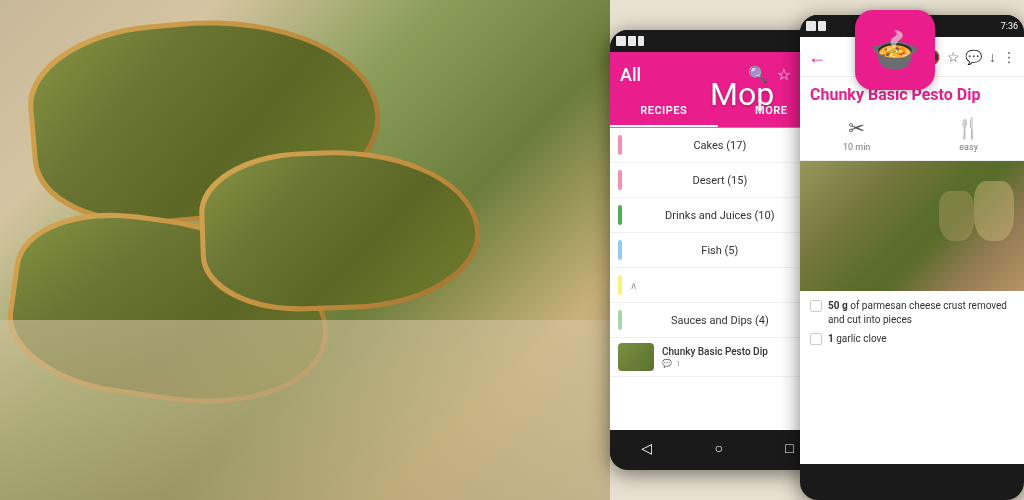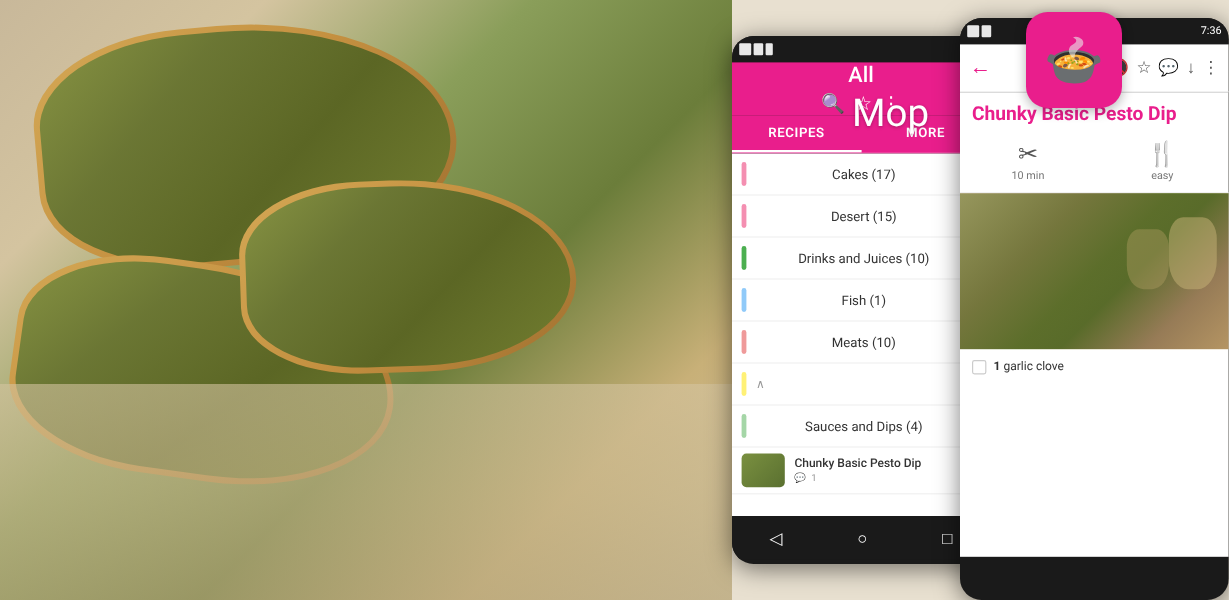--- a/index.html
+++ b/index.html
@@ -98,21 +98,20 @@
       opacity: 0.9;
     }
 
     .app-header {
       background: #e91e8c;
       height: 44px;
       display: flex;
       align-items: center;
       padding: 0 10px;
       justify-content: space-between;
-      flex-direction: column;
     }
     .app-header-title {
       color: white;
       font-size: 18px;
       font-weight: 500;
     }
     .header-icons {
       display: flex;
       gap: 8px;
       align-items: center;
@@ -455,26 +454,21 @@
       <span class="category-label">Desert (15)</span>
       <span class="category-arrow">∨</span>
     </div>
     <div class="category-item">
       <div class="category-color" style="background:#4caf50;"></div>
       <span class="category-label">Drinks and Juices (10)</span>
       <span class="category-arrow">∧</span>
     </div>
     <div class="category-item">
       <div class="category-color" style="background:#90caf9;"></div>
-      <span class="category-label">Fish (1)</span>
-      <span class="category-arrow">∧</span>
-    </div>
-    <div class="category-item">
-      <div class="category-color" style="background:#ef9a9a;"></div>
-      <span class="category-label">Meats (10)</span>
+      <span class="category-label">Fish (5)</span>
       <span class="category-arrow">∧</span>
     </div>
     <div class="category-item">
       <div class="category-color" style="background:#fff176;"></div>
       <span class="category-arrow">∧</span>
     </div>
     <div class="category-item">
       <div class="category-color" style="background:#a5d6a7;"></div>
       <span class="category-label sauces-dips-text">Sauces and Dips (4)</span>
       <span class="category-arrow">∧</span>
@@ -537,20 +531,27 @@
     </div>
 
     <div class="recipe-image-area">
       <div class="recipe-img-overlay"></div>
       <div class="jar jar1"></div>
       <div class="jar jar2"></div>
     </div>
 
     <div class="ingredients-section">
 
+      <div class="ingredient-row">
+        <div class="ingredient-checkbox"></div>
+        <span class="ingredient-text">
+          <span class="ingredient-amount">50 g</span>
+          <span>of parmesan cheese crust removed and cut into pieces</span>
+        </span>
+      </div>
 
       <div class="ingredient-row">
         <div class="ingredient-checkbox"></div>
         <span class="ingredient-text">
           <span class="ingredient-amount">1</span>
           <span> </span>
           <span>garlic clove</span>
         </span>
       </div>
     </div>

